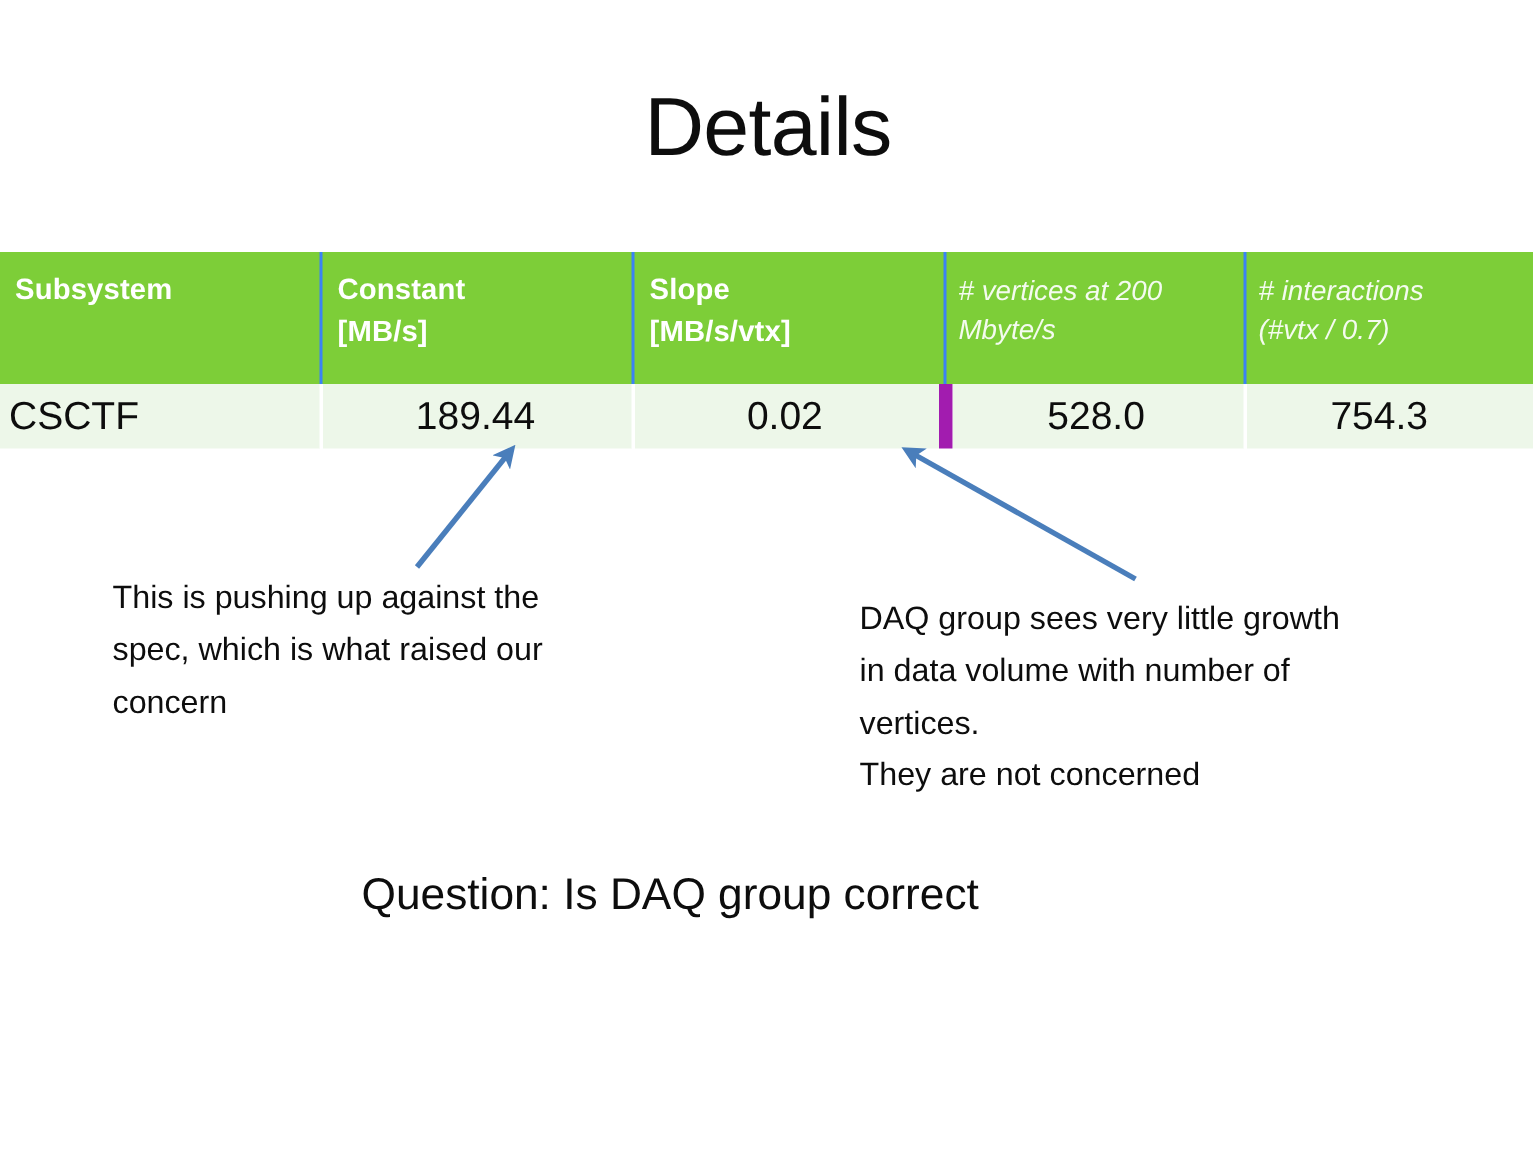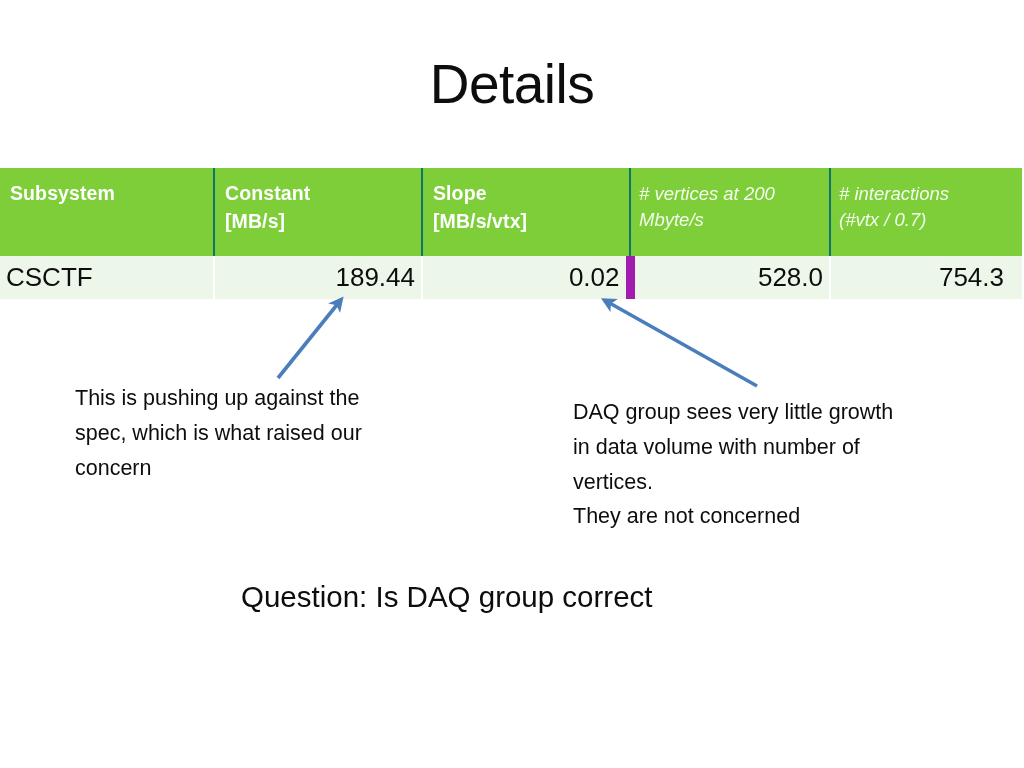--- a/index.html
+++ b/index.html
@@ -49,21 +49,21 @@
   thead tr {
     height: 88px;
   }
   .data-table th {
     background: #7DCE38;
     color: #ffffff;
     text-align: left;
     font-size: 19.5px;
     line-height: 1.42;
     padding: 12px 8px 0 10px;
-    border-right: 2px solid #0f766e;
+    border-right: 2px solid #3b82f6;
     box-sizing: border-box;
   }
   .data-table th.last-col {
     border-right: none;
   }
   .data-table th.strong {
     font-weight: bold;
     letter-spacing: 0.1px;
   }
   .data-table th.light {
@@ -86,21 +86,21 @@
     font-size: 26px;
     line-height: 43px;
     padding: 0 6px 0 4px;
     border-right: 2px solid #ffffff;
     box-sizing: border-box;
     color: #0d0d0d;
     white-space: nowrap;
     overflow: hidden;
   }
   .data-table td.num {
-    text-align: right;
+    text-align: center;
   }
   .data-table td.txt {
     text-align: left;
     padding-left: 6px;
   }
   .data-table td.last-col {
     border-right: none;
     padding-right: 18px;
   }
   

